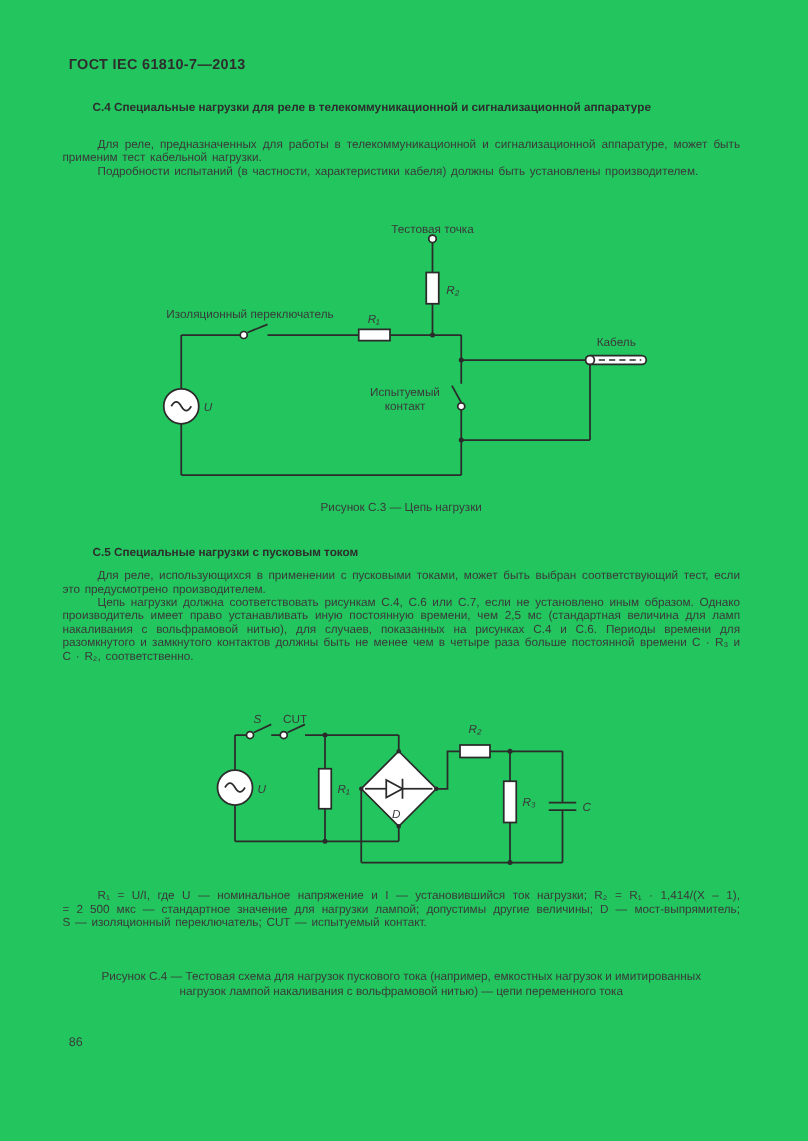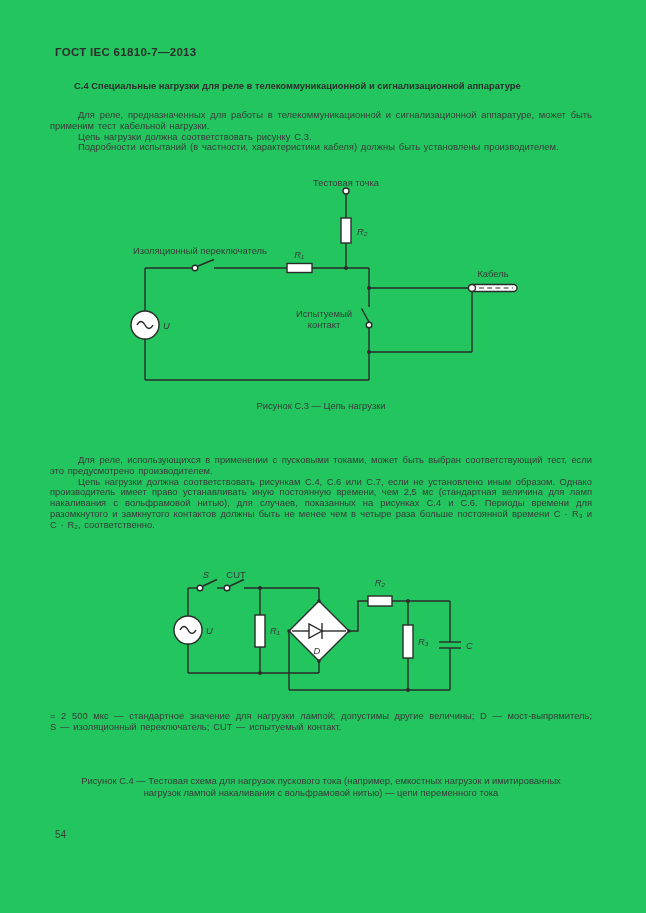--- a/index.html
+++ b/index.html
@@ -32,21 +32,20 @@
 </head>
 <body>
 
 <div class="page">
 
   <div class="abs doc-header">ГОСТ IEC 61810-7—2013</div>
 
   <div class="abs sec-heading" style="top:80px;">С.4 Специальные нагрузки для реле в телекоммуникационной и сигнализационной аппаратуре</div>
   <div class="abs tblock" style="top:110px;">
     <p>Для реле, предназначенных для работы в телекоммуникационной и сигнализационной аппаратуре, может быть применим тест кабельной нагрузки.</p>
-    <p>Цепь нагрузки должна соответствовать рисунку С.3.</p>
     <p>Подробности испытаний (в частности, характеристики кабеля) должны быть установлены производителем.</p>
   </div>
 
   <svg class="abs" style="left:100px; top:175px;" width="430" height="232" viewBox="0 0 430 232">
 
     <text x="246" y="11" text-anchor="middle">Тестовая точка</text>
     <circle class="part" cx="246" cy="16" r="3"></circle>
     <line class="wire" x1="246" y1="19" x2="246" y2="43"></line>
 
     <rect class="part" x="241" y="43" width="10" height="25"></rect>
@@ -83,20 +82,21 @@
     <line class="wire" x1="45" y1="93" x2="45" y2="136"></line>
     <circle class="part" cx="45" cy="150" r="14"></circle>
     <path class="wire" d="M 37 150 Q 41 143 45 150 Q 49 157 53 150"></path>
     <text class="var" x="63" y="154">U</text>
     <line class="wire" x1="45" y1="164" x2="45" y2="205"></line>
     <line class="wire" x1="45" y1="205" x2="269" y2="205"></line>
   </svg>
 
   <div class="abs caption" style="top:380px;margin-top:20px;">Рисунок С.3 — Цепь нагрузки</div>
 
+  <div class="abs sec-heading" style="top:436px;">С.5 Специальные нагрузки с пусковым током</div>
   <div class="abs tblock" style="top:455px;">
     <p>Для реле, использующихся в применении с пусковыми токами, может быть выбран соответствующий тест, если это предусмотрено производителем.</p>
     <p>Цепь нагрузки должна соответствовать рисункам С.4, С.6 или С.7, если не установлено иным образом. Однако производитель имеет право устанавливать иную постоянную времени, чем 2,5 мс (стандартная величина для ламп накаливания с вольфрамовой нитью), для случаев, показанных на рисунках С.4 и С.6. Периоды времени для разомкнутого и замкнутого контактов должны быть не менее чем в четыре раза больше постоянной времени C · R₃ и C · R₂, соответственно.</p>
   </div>
 
   <svg class="abs" style="left:160px; top:565px;" width="330" height="135" viewBox="0 0 330 135">
 
     <line class="wire" x1="28" y1="23" x2="37" y2="23"></line>
     <circle class="part" cx="40" cy="23" r="2.8"></circle>
     <line class="wire" x1="43" y1="21" x2="57" y2="14.5"></line>
@@ -150,24 +150,25 @@
     <text class="var" x="258" y="80">R₃</text>
 
     <line class="wire" x1="290" y1="36" x2="290" y2="77"></line>
     <line class="wire" x1="279" y1="77" x2="301" y2="77"></line>
     <line class="wire" x1="279" y1="83" x2="301" y2="83"></line>
     <line class="wire" x1="290" y1="83" x2="290" y2="125"></line>
     <text class="var" x="306" y="84">C</text>
   </svg>
 
   <div class="abs tblock" style="top:710px; line-height:11px;">
+    <p class="fline first">R₁ = U/I, где U — номинальное напряжение и I — установившийся ток нагрузки; R₂ = R₁ · 1,414/(X – 1),</p>
     <p class="fline" style="text-indent:0;">= 2 500 мкс — стандартное значение для нагрузки лампой; допустимы другие величины; D — мост-выпрямитель;</p>
     <p class="fline last" style="text-indent:0;">S — изоляционный переключатель; CUT — испытуемый контакт.</p>
   </div>
 
   <div class="abs caption" style="top:775px;">
     <div>Рисунок С.4 — Тестовая схема для нагрузок пускового тока (например, емкостных нагрузок и имитированных</div>
     <div>нагрузок лампой накаливания с вольфрамовой нитью) — цепи переменного тока</div>
   </div>
 
-  <div class="abs page-num">54</div>
+  <div class="abs page-num">86</div>
 
 </div>
 
 </body></html>

